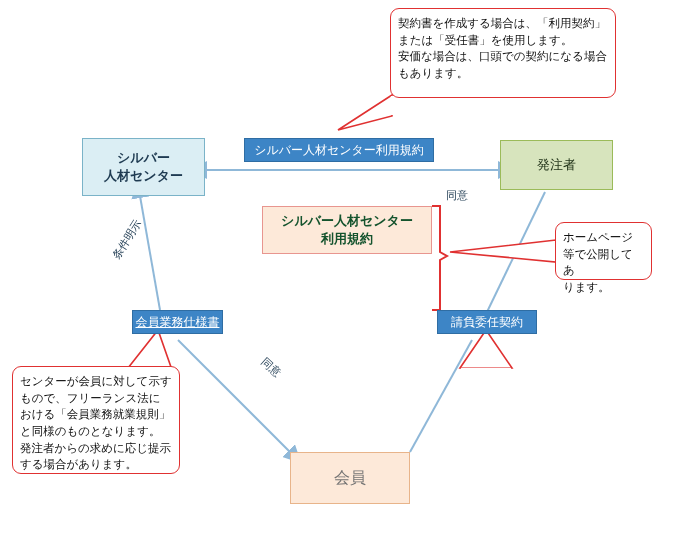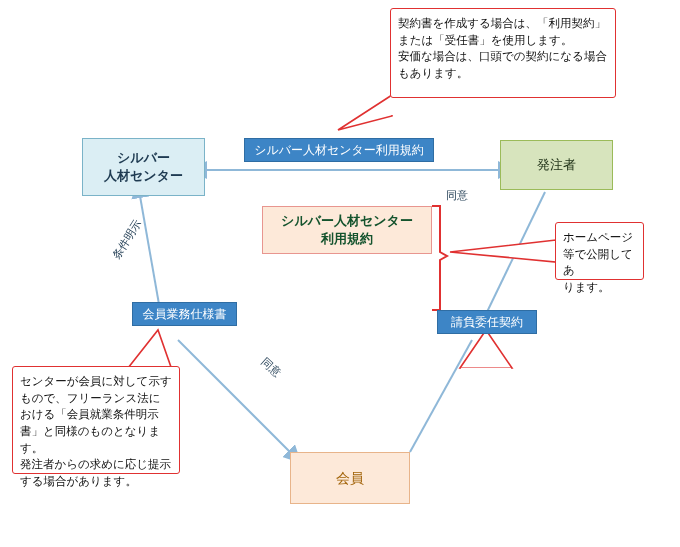--- a/index.html
+++ b/index.html
@@ -38,22 +38,22 @@
   .box-blue {
     background: #dbeef4;
     border: 1px solid #7ab3c8;
     color: #1f3b52;
     font-size: 13px;
     font-weight: bold;
   }
   .box-peach {
     background: #fde9d9;
     border: 1px solid #e8b48a;
-    color: #a16207;
-    font-size: 14px;
+    color: #737373;
+    font-size: 16px;
   }
   .box-green {
     background: #d7e4bd;
     border: 1px solid #9bbb59;
     color: #23351a;
     font-size: 13px;
   }
   
   .bar-blue {
     background: #3d85c6;
@@ -68,21 +68,21 @@
     color: #14532d;
     font-size: 13px;
     font-weight: bold;
   }
   
   .callout {
     position: absolute;
     box-sizing: border-box;
     background: #ffffff;
     border: 1px solid #e03131;
-    border-radius: 3px;
+    border-radius: 9px;
     color: #111111;
     font-size: 11.5px;
     line-height: 1.45;
     padding: 6px 7px;
     white-space: pre-line;
     text-align: left;
   }
   .edge-label {
     position: absolute;
     font-size: 11px;
@@ -141,38 +141,38 @@
 
   <div class="node box-blue" style="left:82px; top:138px; width:123px; height:58px;">シルバー
 人材センター</div>
 
   <div class="node box-green" style="left:500px; top:140px; width:113px; height:50px;">発注者</div>
 
   <div class="node box-peach" style="left:290px; top:452px; width:120px; height:52px;">会員</div>
 
   <div class="node bar-blue" style="left:244px; top:138px; width:190px; height:24px;">シルバー人材センター利用規約</div>
 
-  <div class="node bar-blue" style="left:132px; top:302px; width:105px; height:24px;">会員業務仕様書</div>
+  <div class="node bar-blue" style="left:132px; top:310px; width:91px; height:24px;text-decoration:underline;">会員業務仕様書</div>
 
   <div class="node bar-blue" style="left:437px; top:310px; width:100px; height:24px;">請負委任契約</div>
 
   <div class="node box-rule" style="left:262px; top:206px; width:170px; height:48px;">シルバー人材センター
 利用規約</div>
 
 
   <div class="edge-label" style="left:440px; top:188px; width:34px;">同意</div>
 
   <div class="edge-label rot-down" style="left:254px; top:360px; width:34px;">同意</div>
 
   <div class="edge-label rot-up" style="left:99px; top:232px; width:56px;">条件明示</div>
 
   <div class="callout" style="left:390px; top:8px; width:226px; height:90px;">契約書を作成する場合は、「利用契約」または「受任書」を使用します。
  安価な場合は、口頭での契約になる場合もあります。</div>
 
-  <div class="callout" style="left:555px; top:222px; width:89px; height:58px;">ホームページ
+  <div class="callout" style="left:555px; top:222px; width:97px; height:58px;">ホームページ
 等で公開してあ
 ります。</div>
 
-  <div class="callout" style="left:12px; top:366px; width:168px; height:108px;">センターが会員に対して示すもので、フリーランス法における「会員就業条件明示書」と同様のものとなります。
+  <div class="callout" style="left:12px; top:366px; width:168px; height:108px;">センターが会員に対して示すもので、フリーランス法における「会員業務就業規則」と同様のものとなります。
 発注者からの求めに応じ提示する場合があります。</div>
 
 
 </div>
 
 </body></html>

